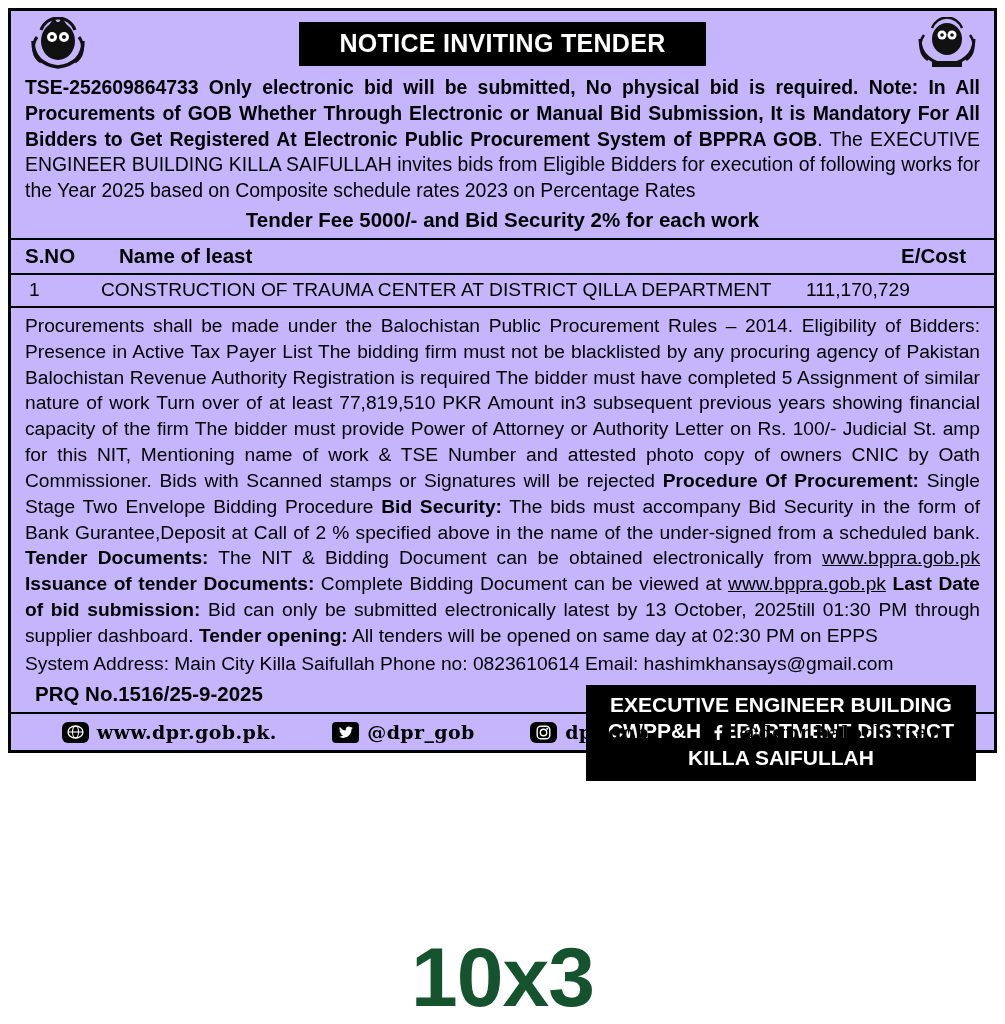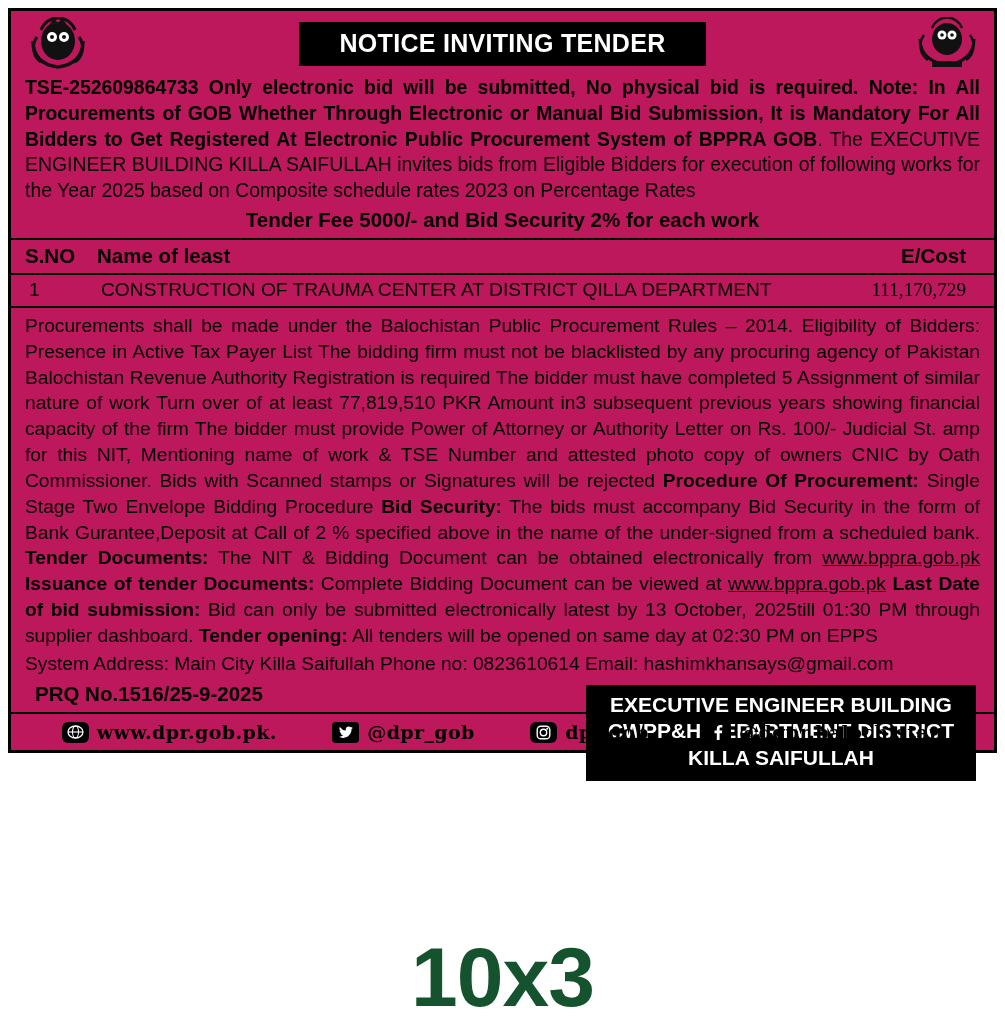--- a/index.html
+++ b/index.html
@@ -22,21 +22,21 @@
     background: #ffffff;
   }
   .ad-box {
     position: absolute;
     left: 8px;
     top: 8px;
     width: 989px;
     height: 745px;
     border: 3px solid #000;
     box-sizing: border-box;
-    background: #be185d;
+    background: #c4b5fd;
   }
   
   .hdr {
     display: flex;
     align-items: center;
     justify-content: space-between;
     padding: 6px 10px 2px 10px;
     height: 62px;
     box-sizing: border-box;
   }
@@ -77,33 +77,34 @@
   .rule {
     border-top: 2.5px solid #000;
     margin: 0;
   }
   .thead {
     display: flex;
     align-items: center;
     font-weight: bold;
     font-size: 20.5px;
     padding: 4px 14px 5px 14px;
+    gap: 22px;
   }
   .th-sno { width: 72px; flex: 0 0 auto; }
   .th-name { flex: 1 1 auto; }
   .th-cost { width: 160px; flex: 0 0 auto; text-align: right; padding-right: 14px;}
   .trow {
     display: flex;
     align-items: center;
     font-size: 19.2px;
     padding: 4px 14px 5px 14px;
   }
   .td-sno { width: 72px; flex: 0 0 auto; padding-left: 4px;}
   .td-name { flex: 1 1 auto; letter-spacing: 0px; }
-  .td-cost { width: 160px; flex: 0 0 auto; text-align: right; padding-right: 14px; font-family: Liberation Serif, serif;}
+  .td-cost { width: 160px; flex: 0 0 auto; text-align: left; padding-right: 14px;}
   
   .body-text {
     padding: 5px 14px 2px 14px;
     font-size: 19.2px;
     line-height: 1.345;
     text-align: justify;
     text-justify: inter-word;
     hyphens: none;
   }
   .body-text b { font-weight: bold; }

